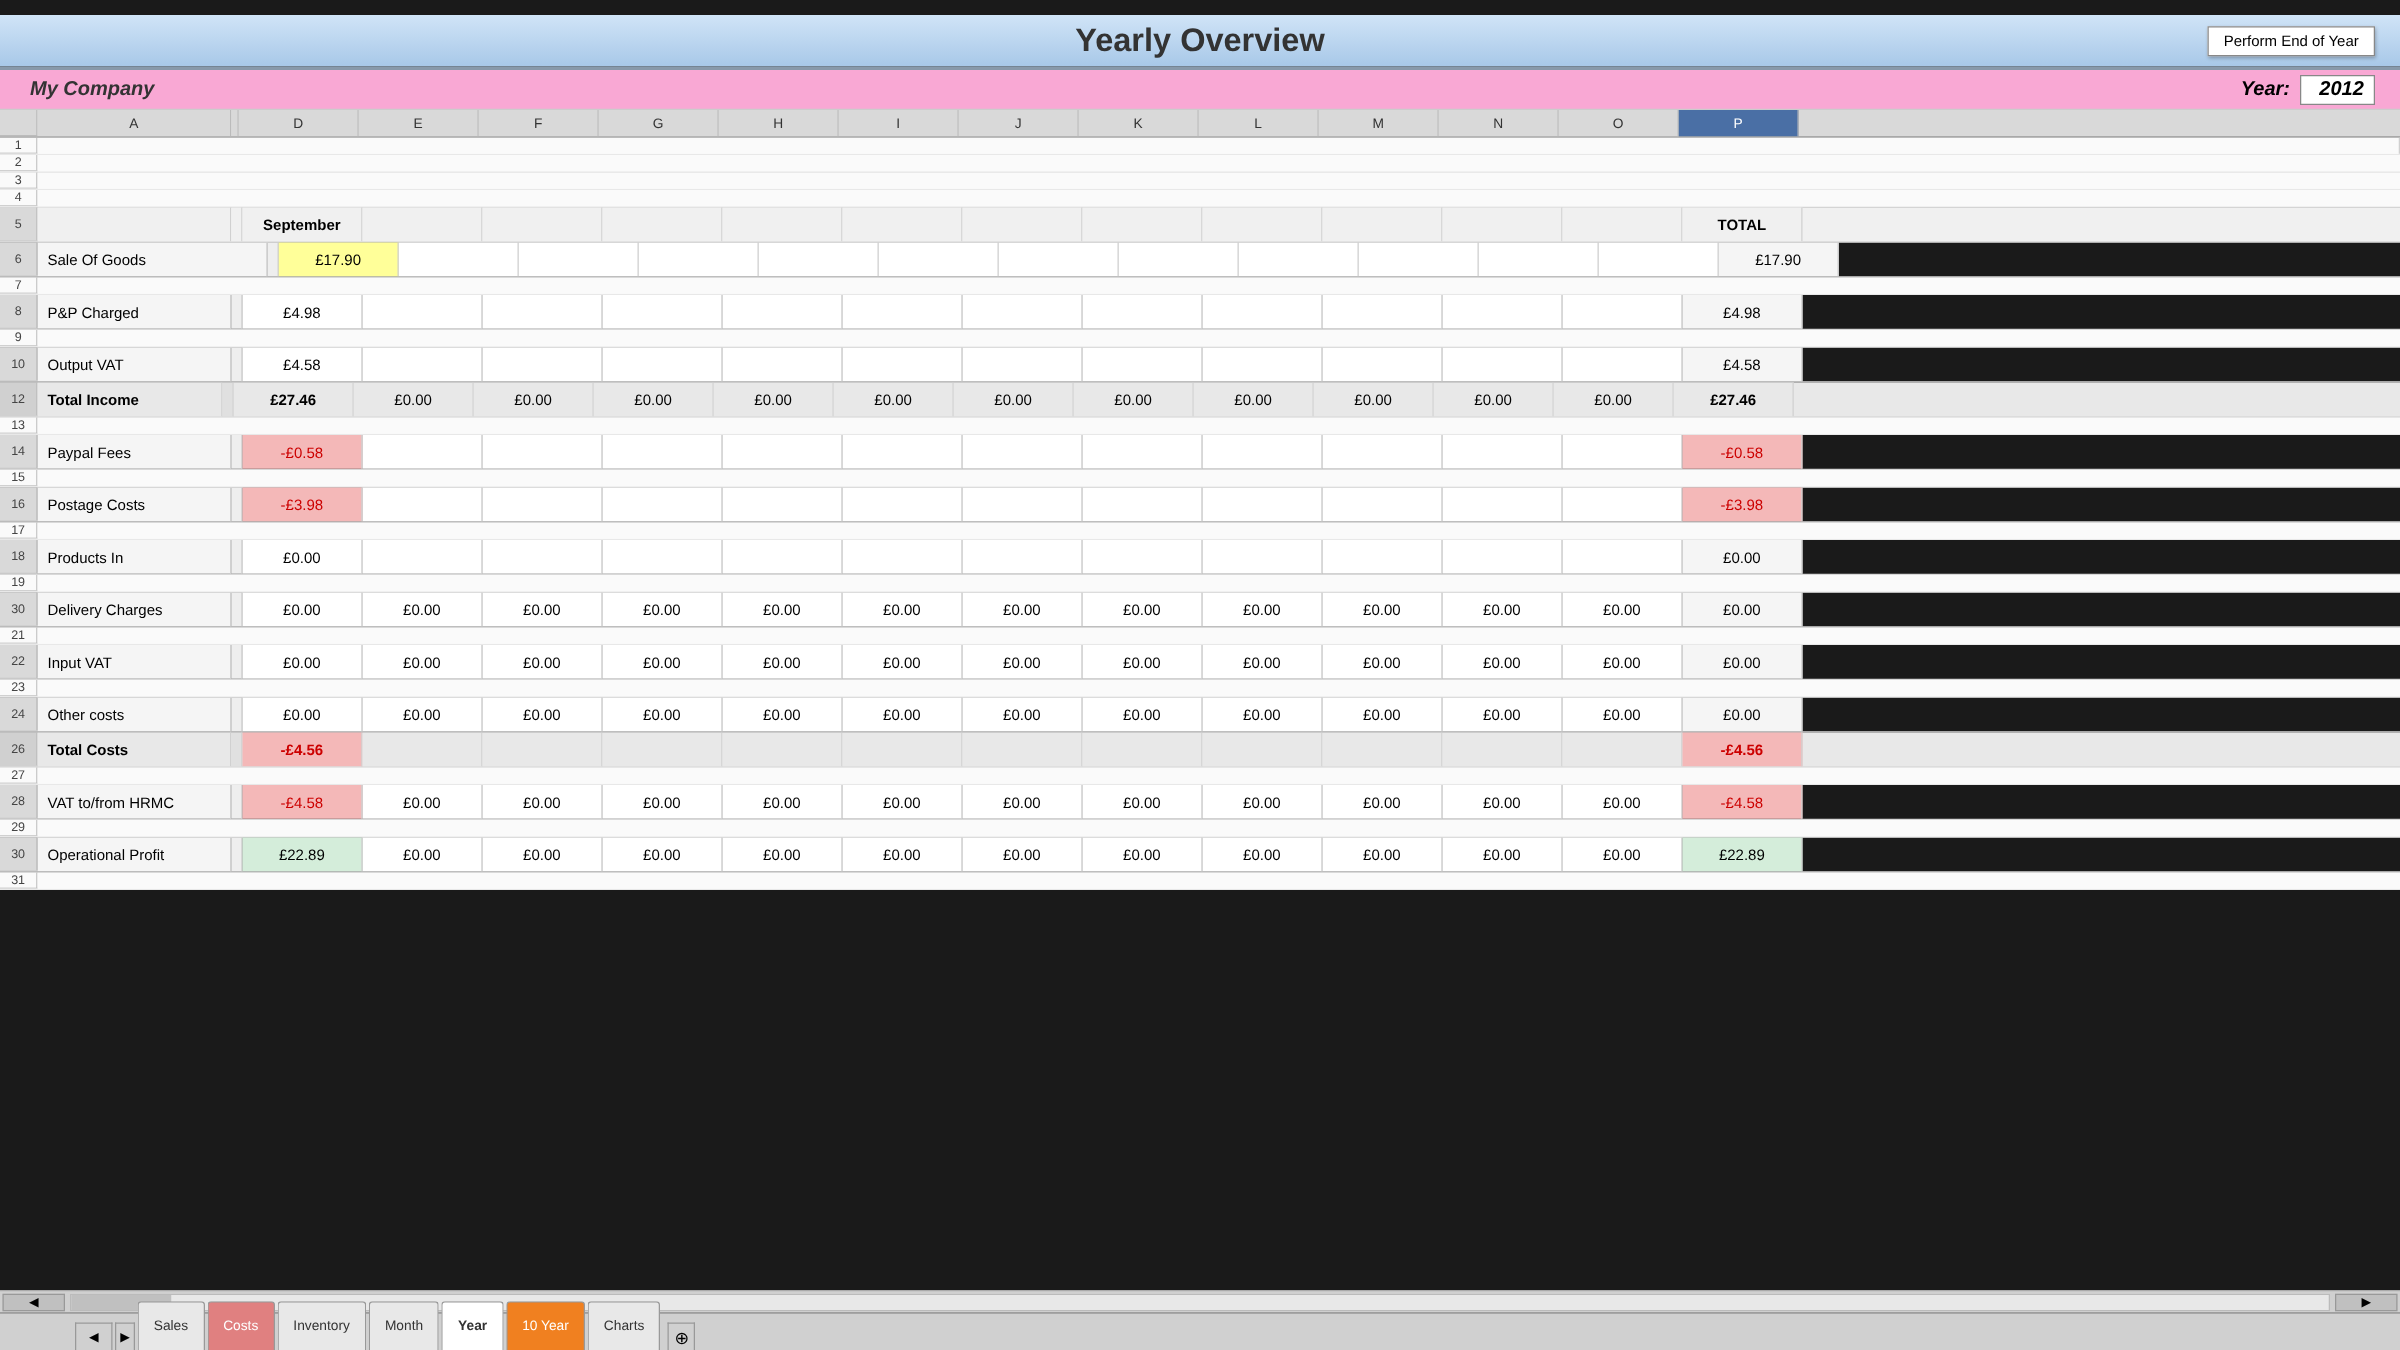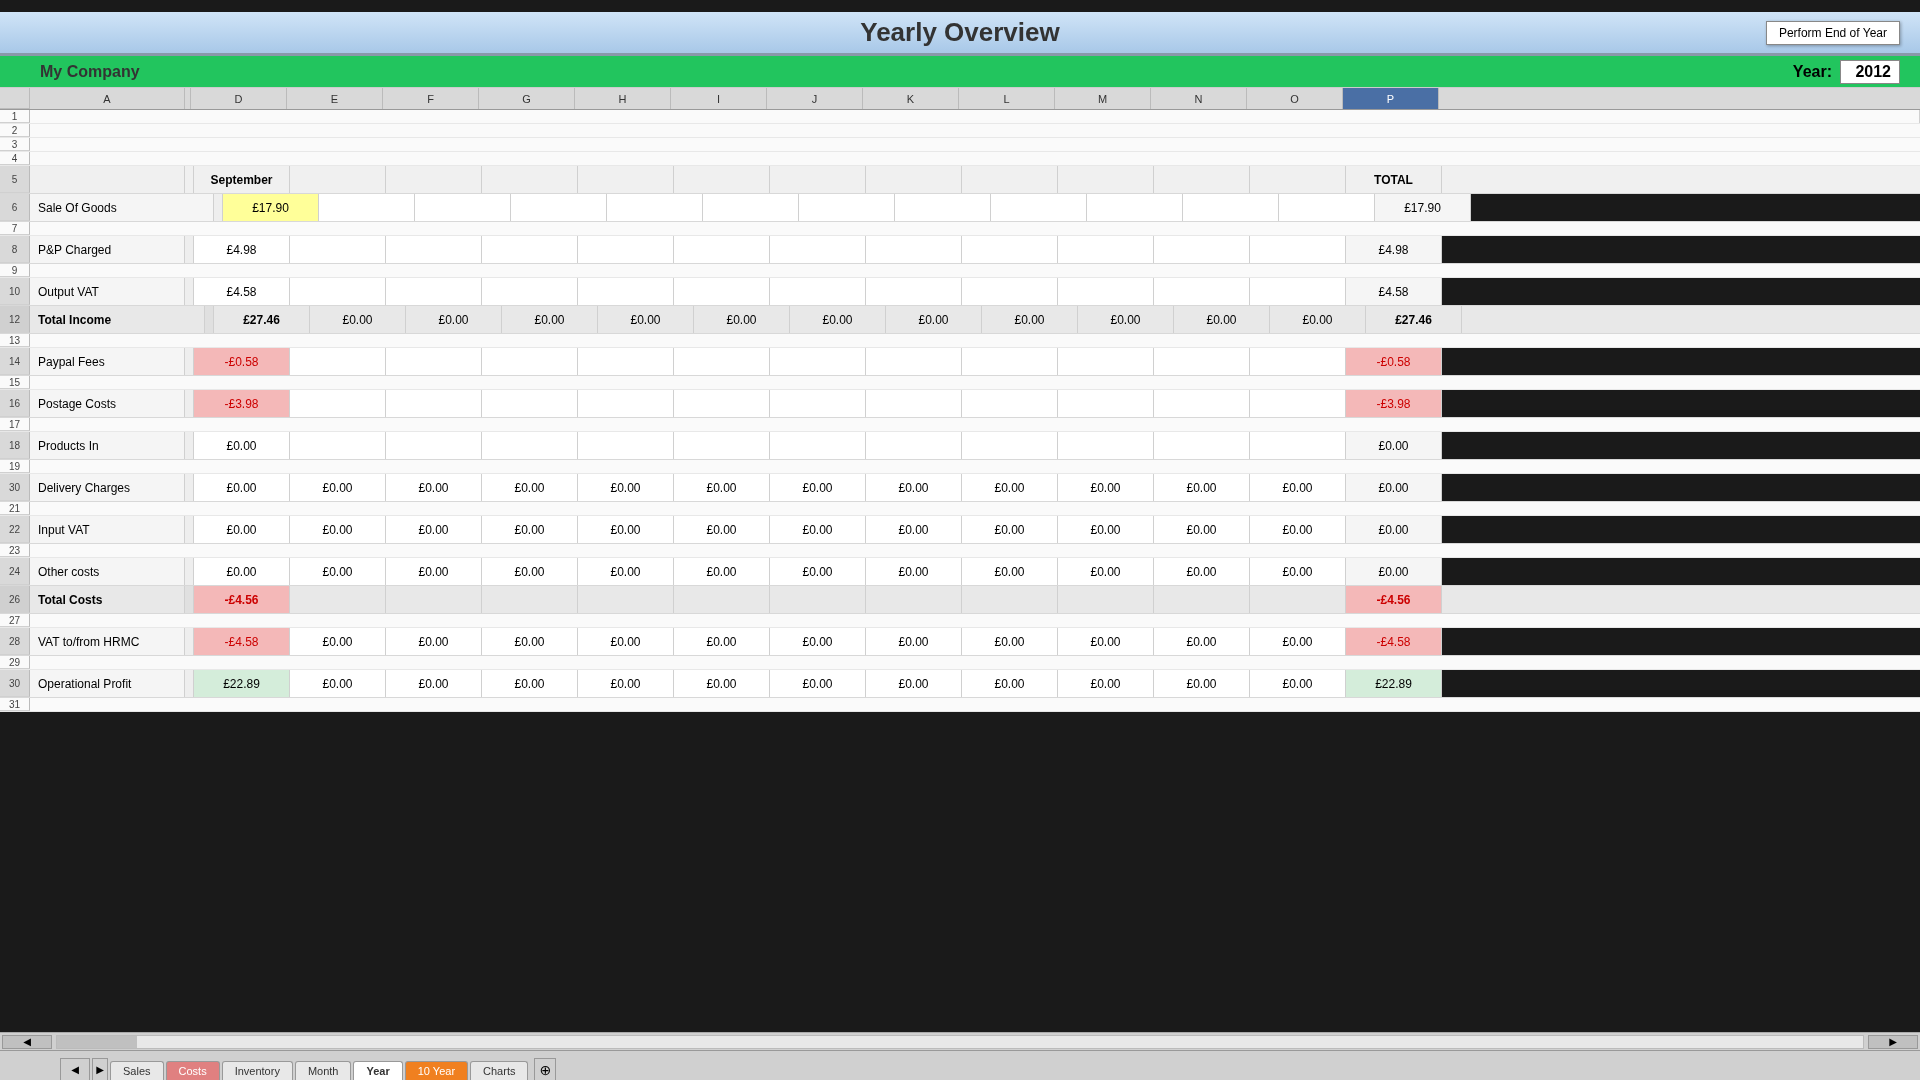--- a/index.html
+++ b/index.html
@@ -122,26 +122,27 @@
       background: white;
       border: 1px solid #888;
       padding: 4px 12px;
       font-size: 12px;
       cursor: pointer;
       box-shadow: 1px 1px 3px rgba(0,0,0,0.3);
     }
 
     
     .company-row {
-      background: #22c55e;
+      background: #f9a8d4;
       height: 32px;
       display: flex;
       align-items: center;
-      padding-left: 40px;
+      padding-left: 24px;
       border-bottom: 1px solid #ccc;
+      font-style: italic;
     }
 
     .company-name {
       font-size: 16px;
       font-weight: bold;
       color: #333;
       flex: 1;
     }
 
     .year-section {
@@ -171,21 +172,21 @@
       height: 30px;
       background: #d0d0d0;
       display: flex;
       align-items: flex-end;
       padding-left: 60px;
       border-top: 1px solid #999;
       gap: 2px;
     }
 
     .tab {
-      padding: 3px 12px;
+      padding: 13px 12px;
       border: 1px solid #999;
       border-bottom: none;
       border-radius: 3px 3px 0 0;
       font-size: 11px;
       cursor: pointer;
       background: #e8e8e8;
       color: #333;
     }
 
     .tab.active {
@@ -394,21 +395,21 @@
       <div class="cell" style="width:96px;"></div>
       <div class="cell" style="width:96px;"></div>
       <div class="cell" style="width:96px;"></div>
       <div class="cell" style="width:96px;"></div>
       <div class="cell total-col" style="width:96px;">£4.58</div>
     </div>
 
 
     <div class="full-row" style="background:#e8e8e8;">
       <div class="row-num" style="background:#d0d0d0;">12</div>
-      <div class="cell label total-row" style="width:175px; font-weight:bold;">Total Income</div>
+      <div class="cell label total-row" style="width:148px; font-weight:bold;">Total Income</div>
       <div class="cell" style="width:6px; background:#e0e0e0;"></div>
       <div class="cell total-row" style="width:96px; font-weight:bold;">£27.46</div>
       <div class="cell total-row" style="width:96px;">£0.00</div>
       <div class="cell total-row" style="width:96px;">£0.00</div>
       <div class="cell total-row" style="width:96px;">£0.00</div>
       <div class="cell total-row" style="width:96px;">£0.00</div>
       <div class="cell total-row" style="width:96px;">£0.00</div>
       <div class="cell total-row" style="width:96px;">£0.00</div>
       <div class="cell total-row" style="width:96px;">£0.00</div>
       <div class="cell total-row" style="width:96px;">£0.00</div>

